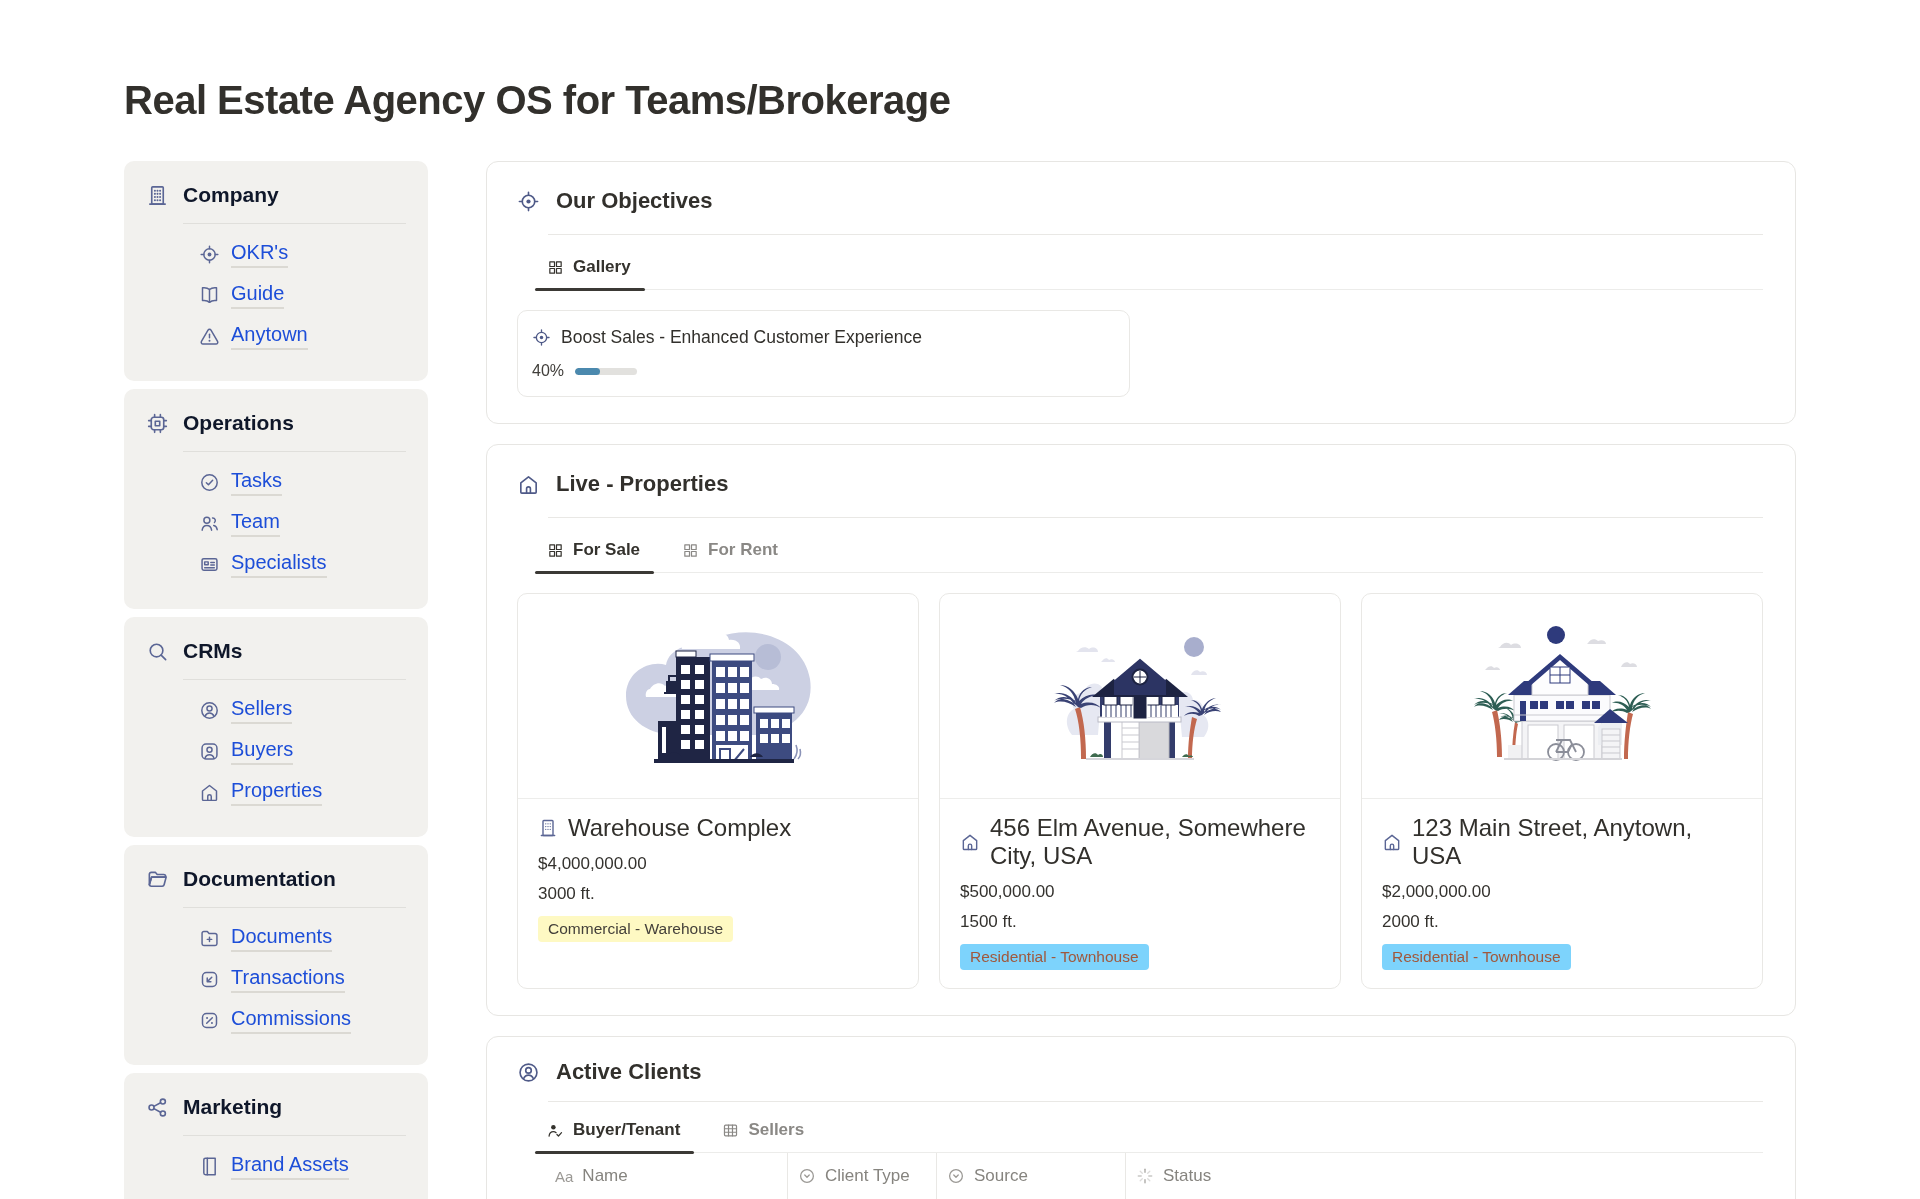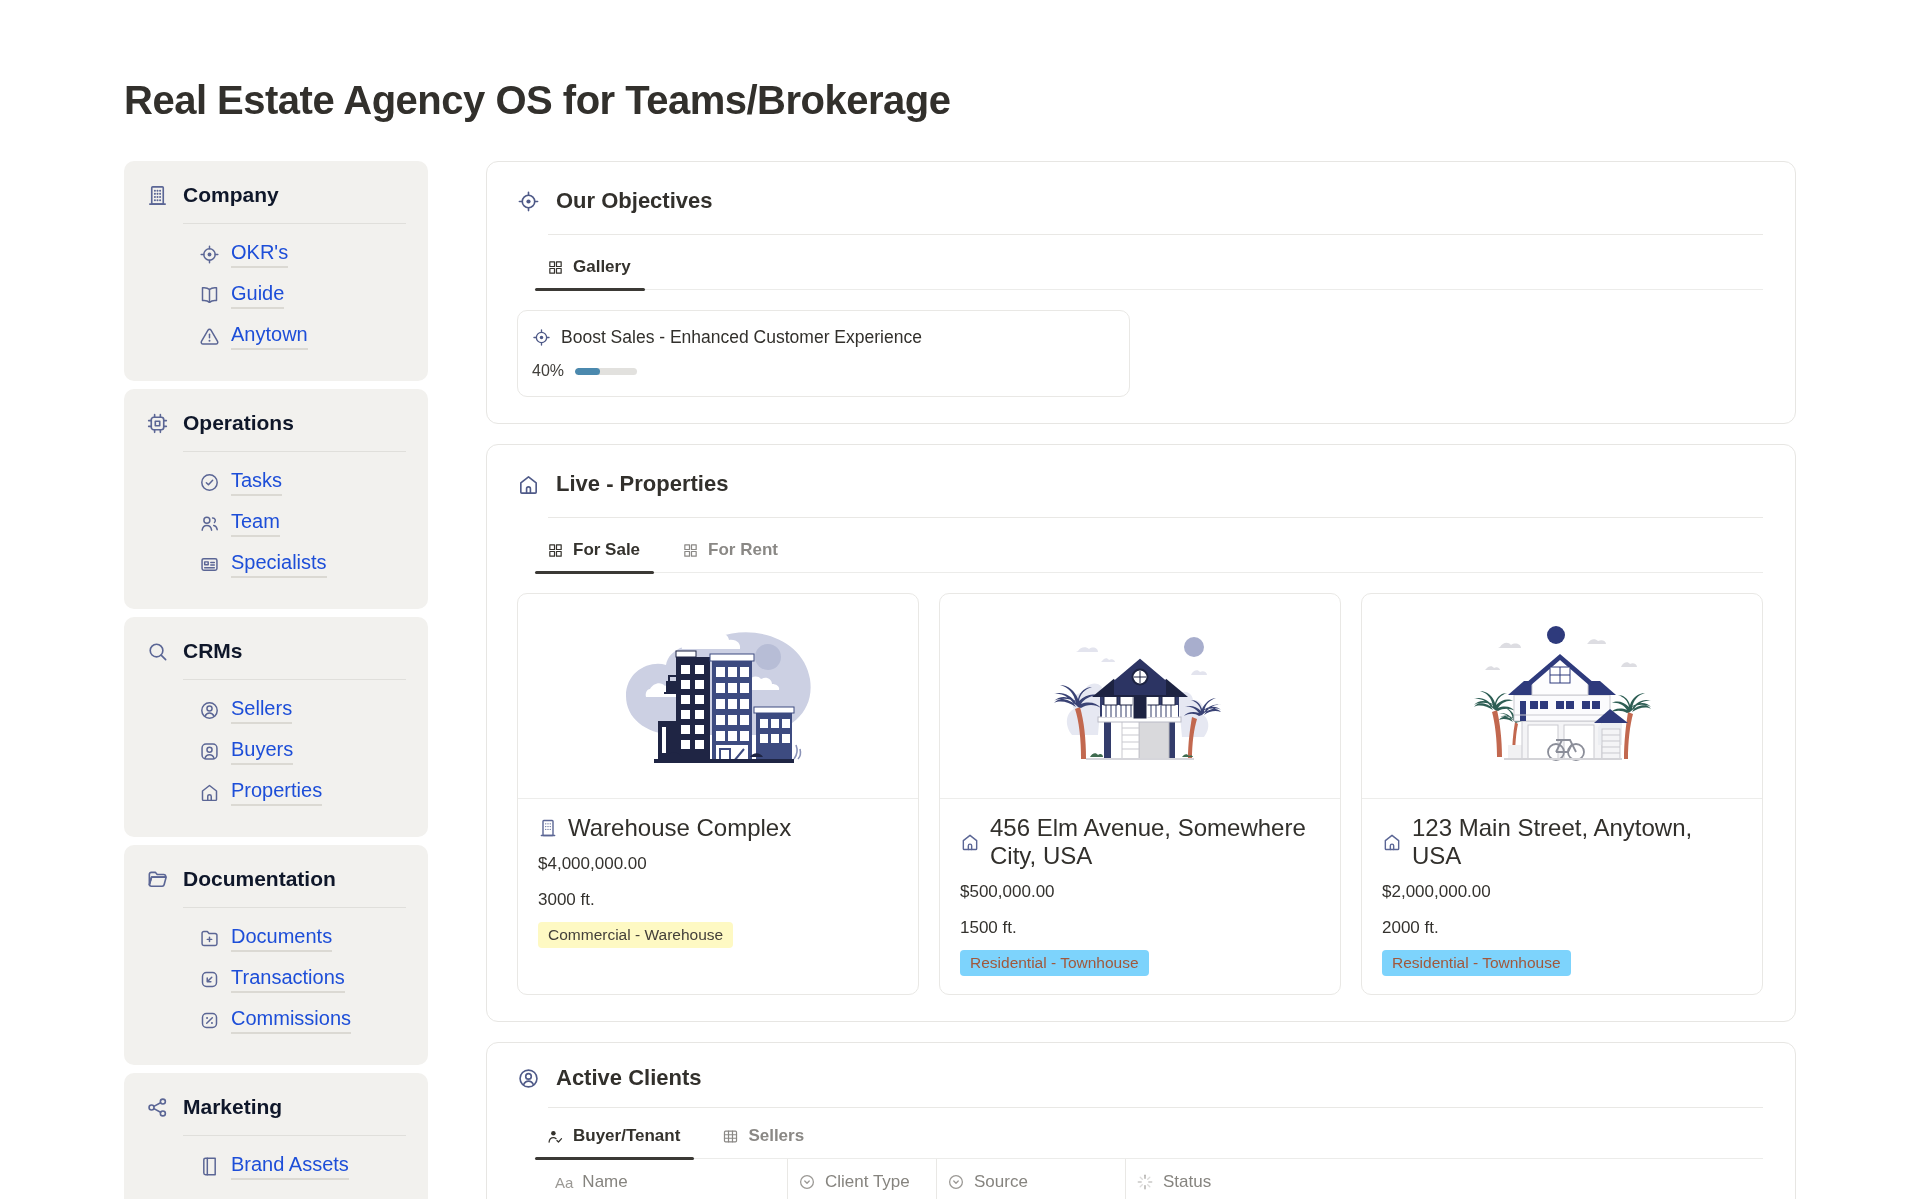--- a/index.html
+++ b/index.html
@@ -51,21 +51,21 @@
 
   
   .prop-grid { display:grid; grid-template-columns:1fr 1fr 1fr; gap:20px; margin-top:20px; }
   .prop-card { border:1px solid #e9e8e5; border-radius:10px; overflow:hidden; cursor:pointer; background:#fff; }
   .prop-img { height:205px; display:flex; align-items:center; justify-content:center; border-bottom:1px solid #ededeb; }
   .prop-body { padding:15px 20px 18px 20px; }
   .prop-title-row { display:flex; align-items:center; gap:10px; }
   .prop-title-row .icn { width:20px; height:20px; color:#5b6695; flex:0 0 20px; }
   .prop-title { font-size:24px; font-weight:500; color:#32302c; }
   .prop-price { margin-top:12px; font-size:17px; color:#34322e; }
-  .prop-area { margin-top:16px; font-size:17px; color:#34322e; }
+  .prop-area { margin-top:10px; font-size:17px; color:#34322e; }
   .tag { display:inline-block; margin-top:12px; font-size:15.5px; padding:4px 10px; border-radius:4px; }
   .tag[data-tone="yellow"] { background:#fef9c3; color:#44403a; }
   .tag[data-tone="peach"]  { background:#7dd3fc; color:#a0583c; }
 
   
   .tbl { display:flex; margin-left:28px; margin-top:0; }
   .tbl-cell { display:flex; align-items:center; gap:9px; height:46px; padding-left:10px;
               font-size:17px; color:#86847f; border-right:1px solid #e9e8e5; }
   .tbl-cell:last-child { border-right:none; }
   .tbl-cell .icn { width:18px; height:18px; color:#9b9995; }

